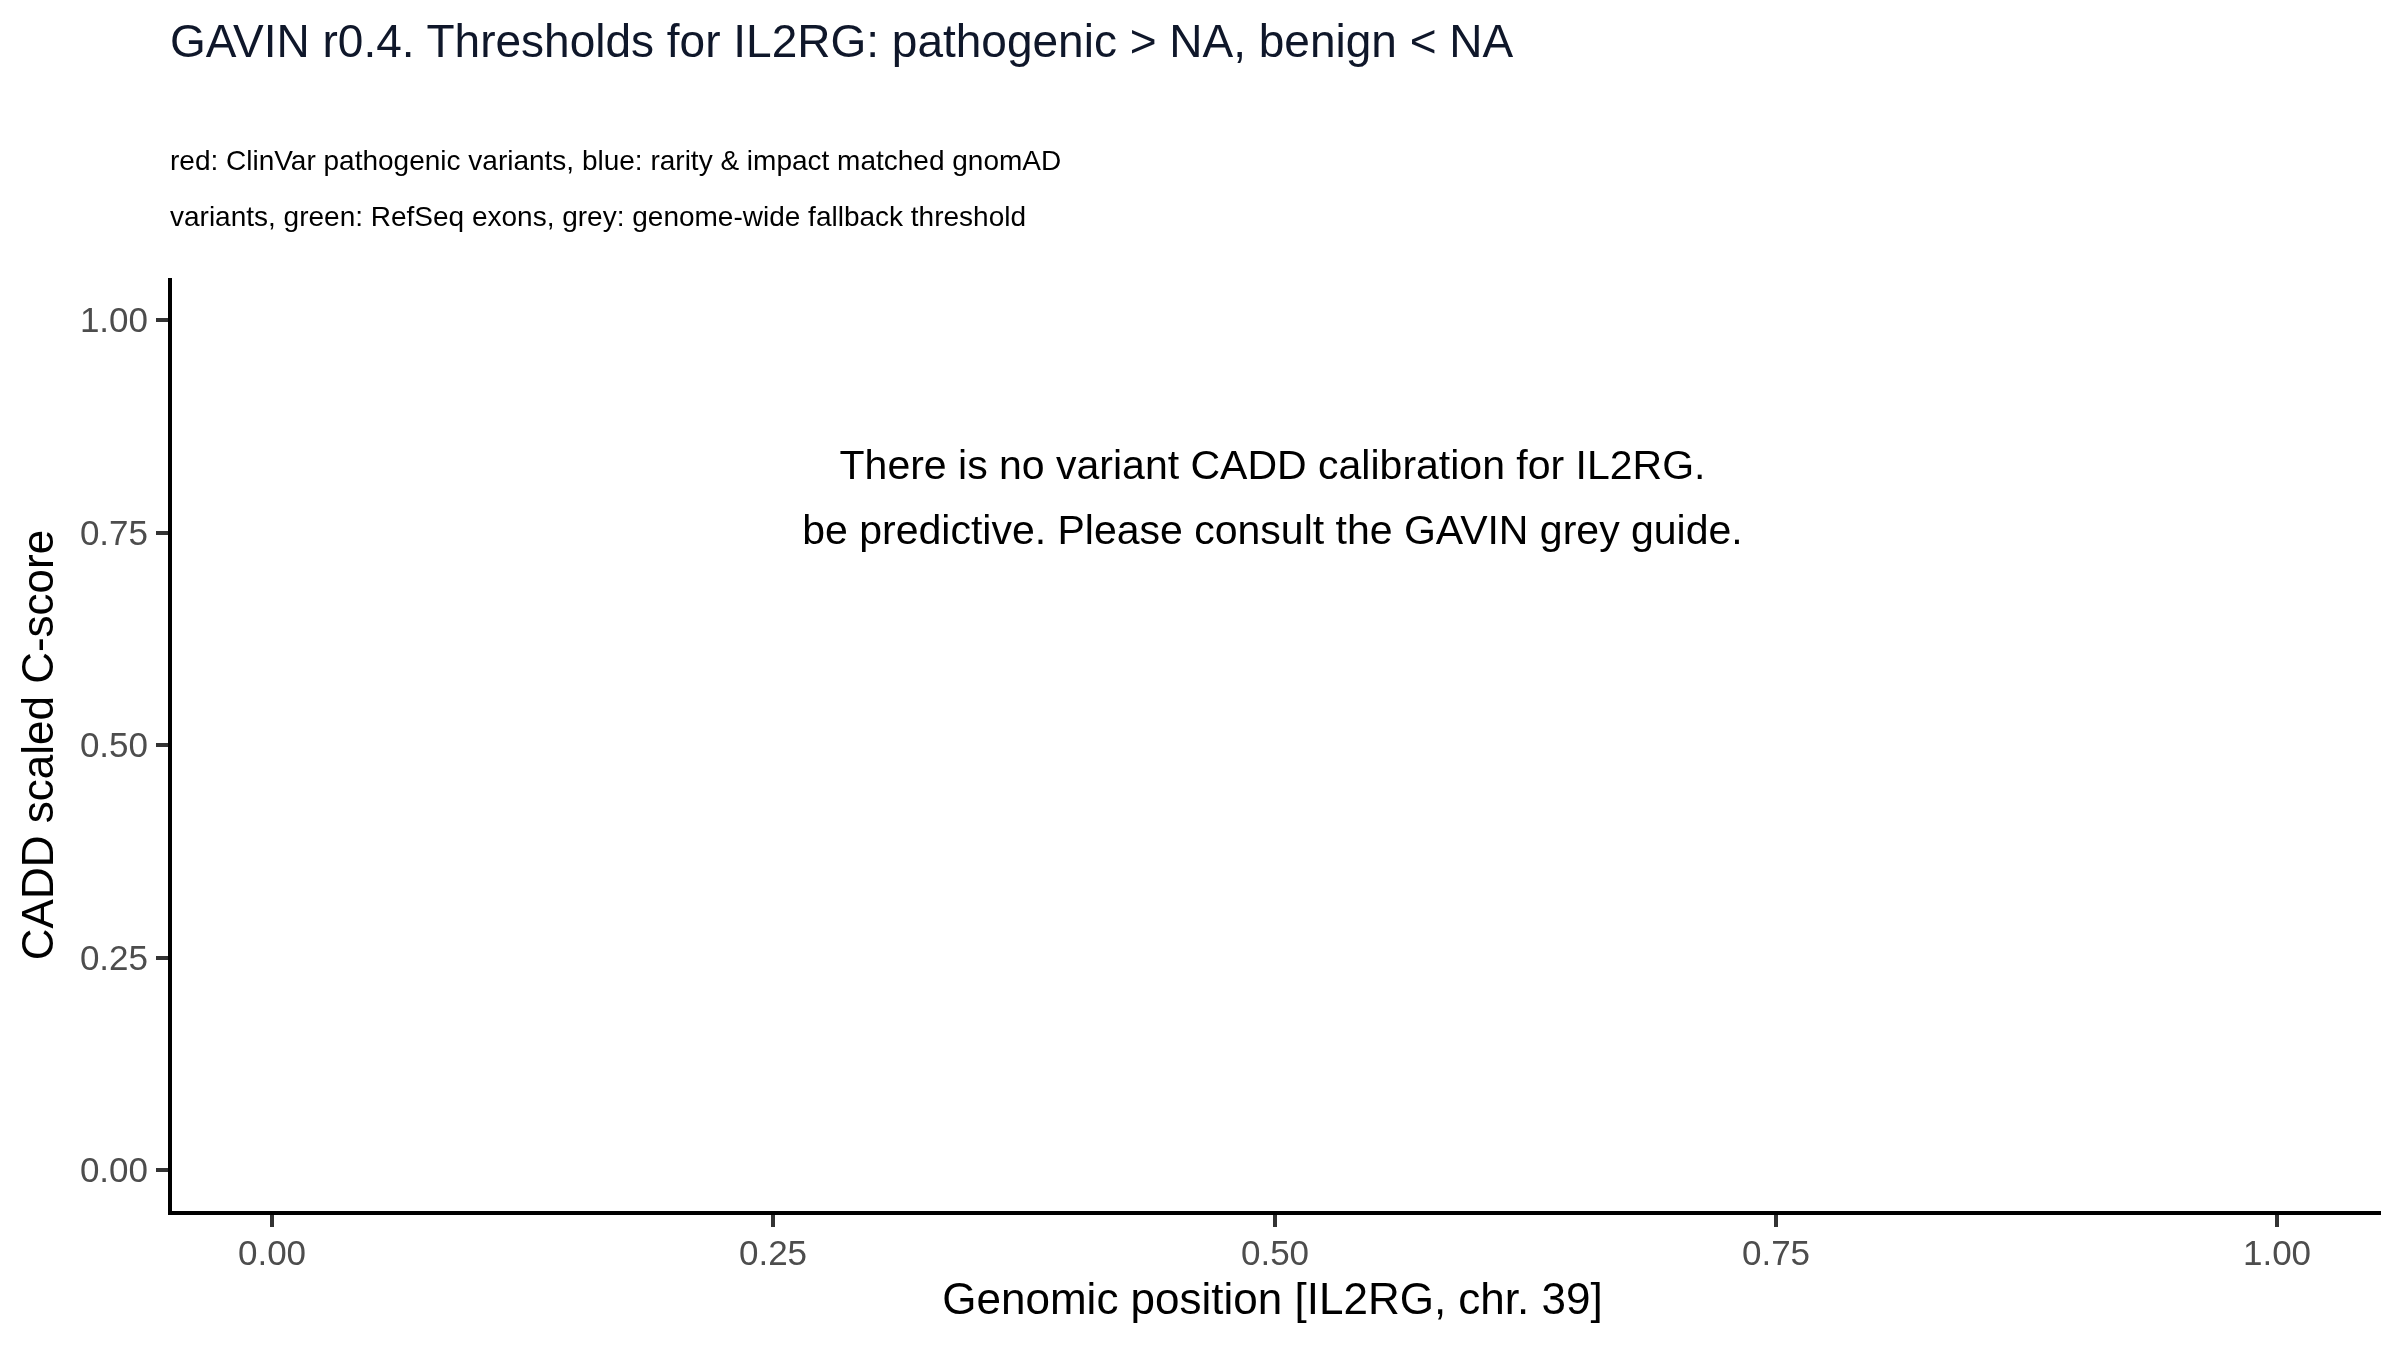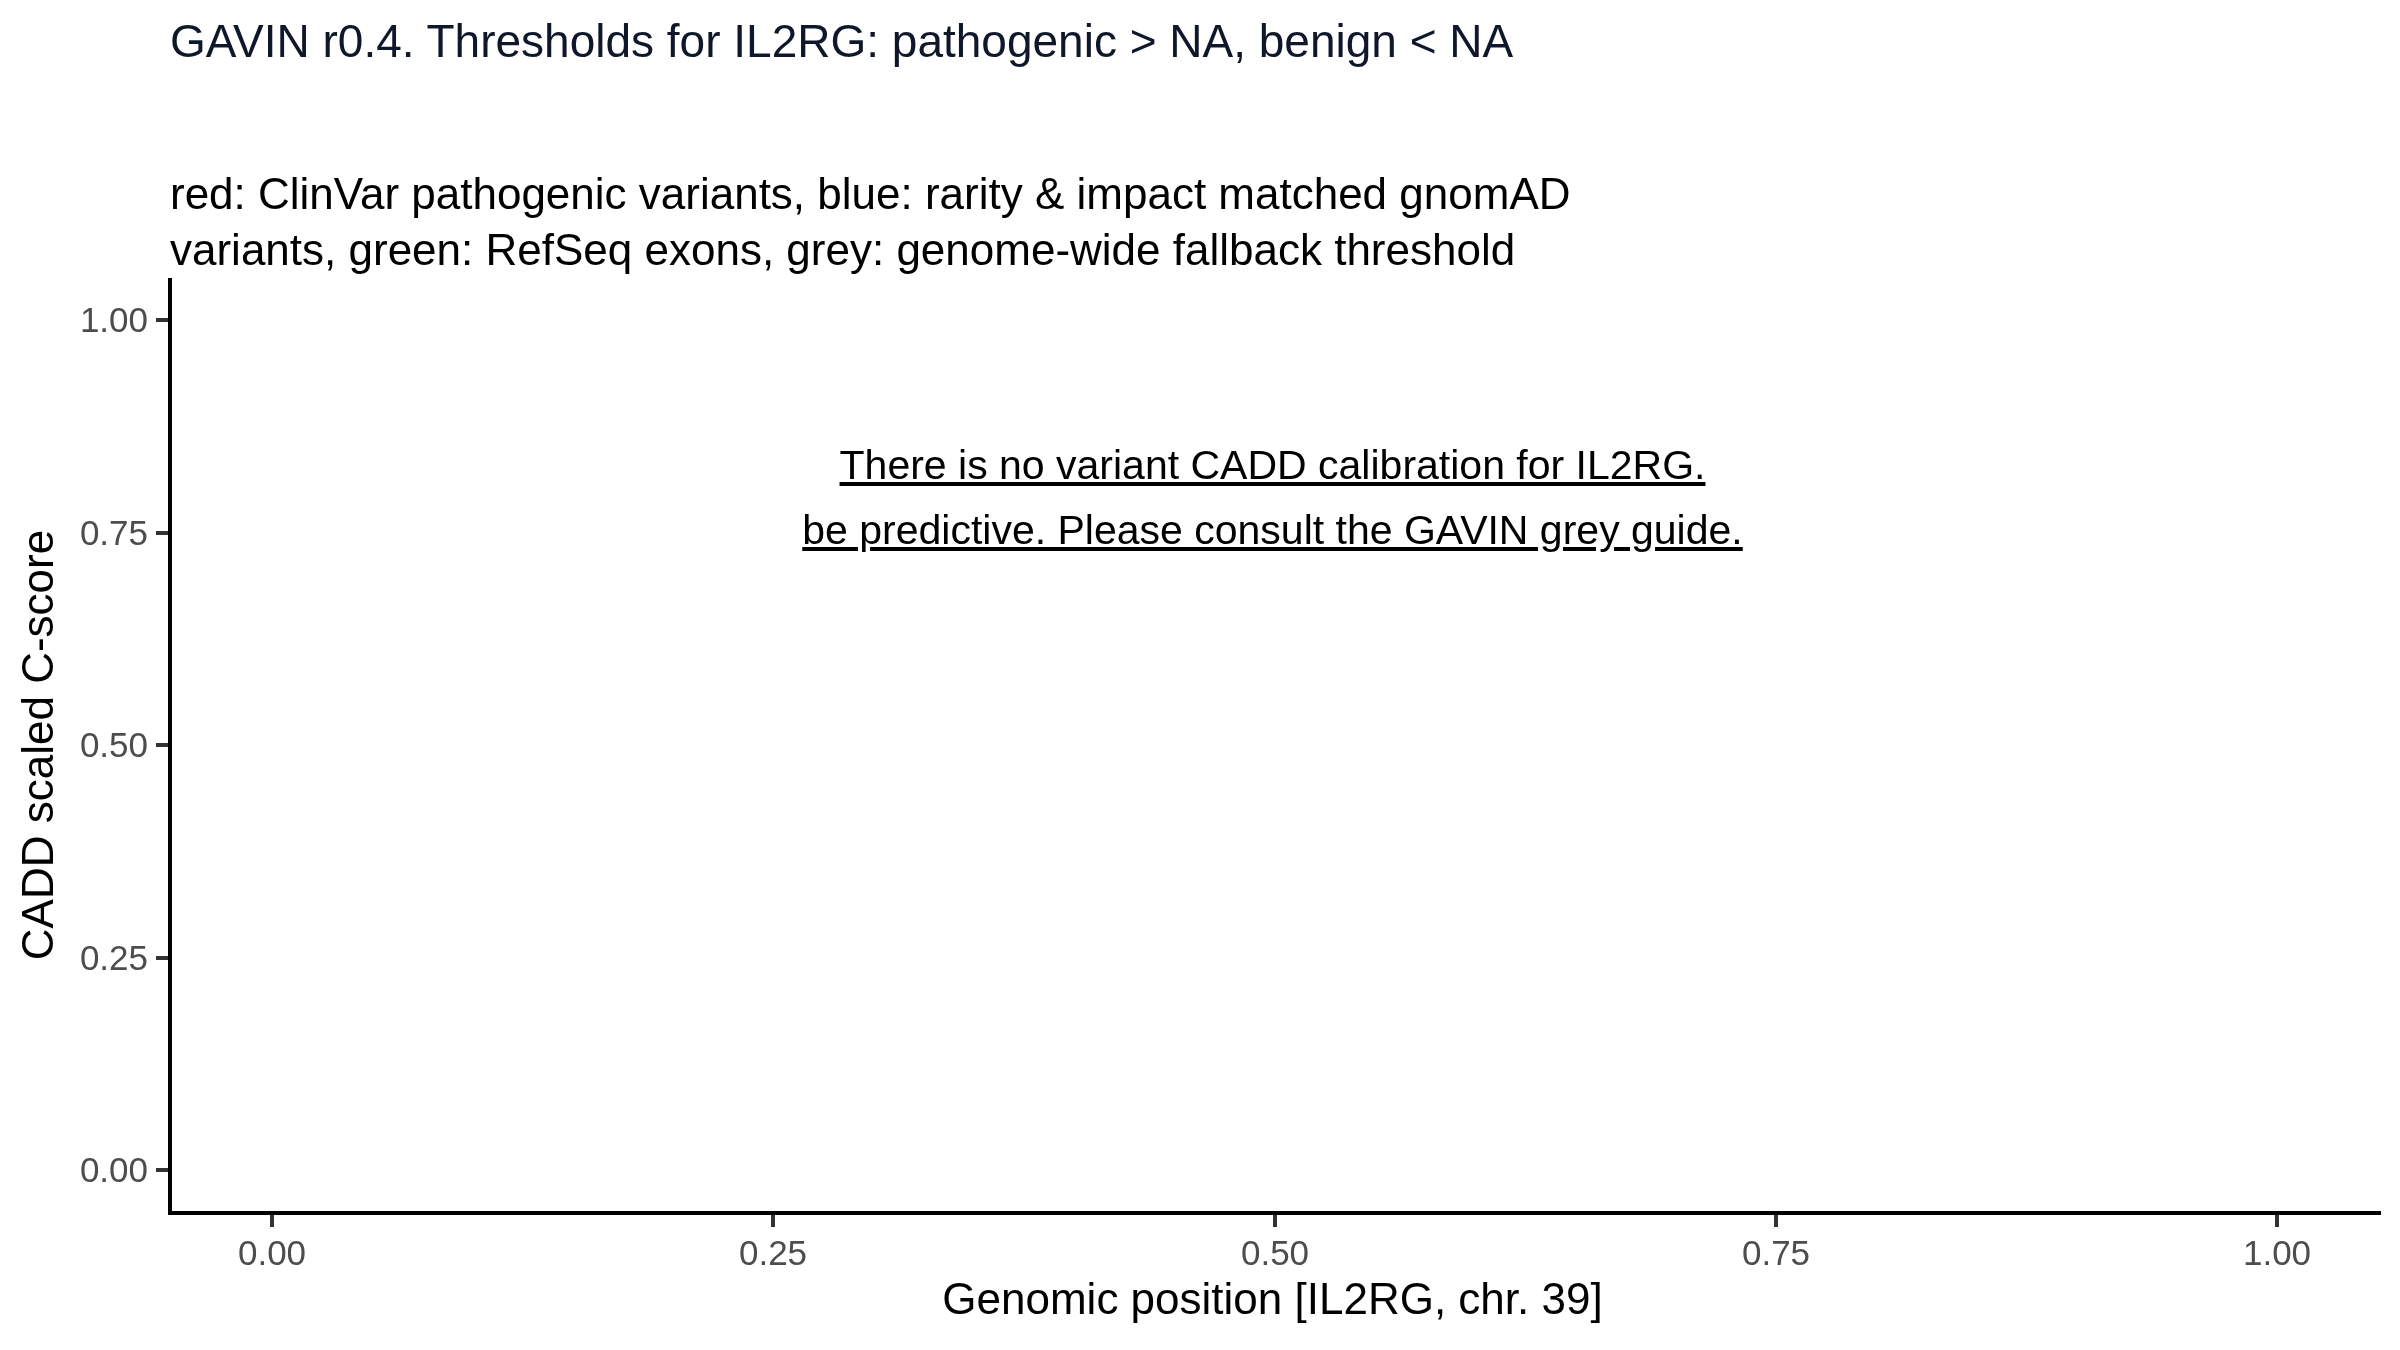--- a/index.html
+++ b/index.html
@@ -13,38 +13,37 @@
   }
   .abs { position: absolute; }
 
   .plot-title {
     left: 170px; top: 13px;
     font-size: 46px; line-height: 57px;
     color: #0f172a; white-space: nowrap;
   }
   .plot-subtitle {
     left: 170px; top: 133px;
-    font-size: 44px; line-height: 56px;
-    color: #000000; white-space: nowrap; margin-top: 33px;
+    font-size: 28px; line-height: 56px;
+    color: #000000; white-space: nowrap;
   }
 
   .panel {
     left: 168px; top: 278px;
     width: 2209px; height: 933px;
     border-left: 4px solid #000000;
     border-bottom: 4px solid #000000;
     background: #ffffff;
   }
 
   .annotation {
     left: 168px; top: 433px; width: 2209px;
     text-align: center;
     font-size: 41px; line-height: 65px;
     color: #000000;
-    text-decoration: underline;
   }
 
   .y-axis-label {
     left: 38px; top: 745px;
     transform: translate(-50%, -50%) rotate(-90deg);
     transform-origin: center;
     font-size: 44px; color: #000000; white-space: nowrap;
   }
   .x-axis-label {
     left: 168px; top: 1276px; width: 2209px;

